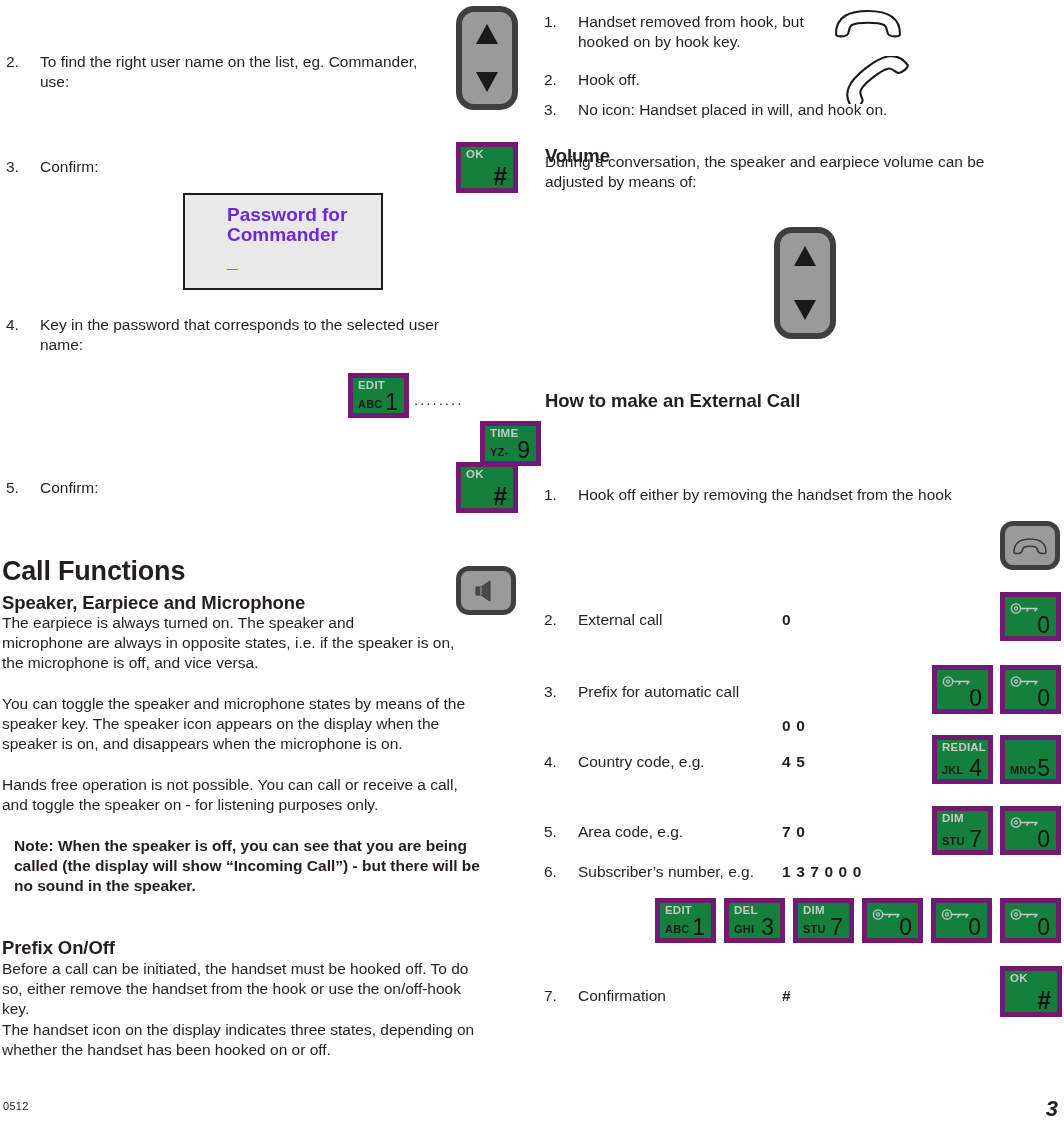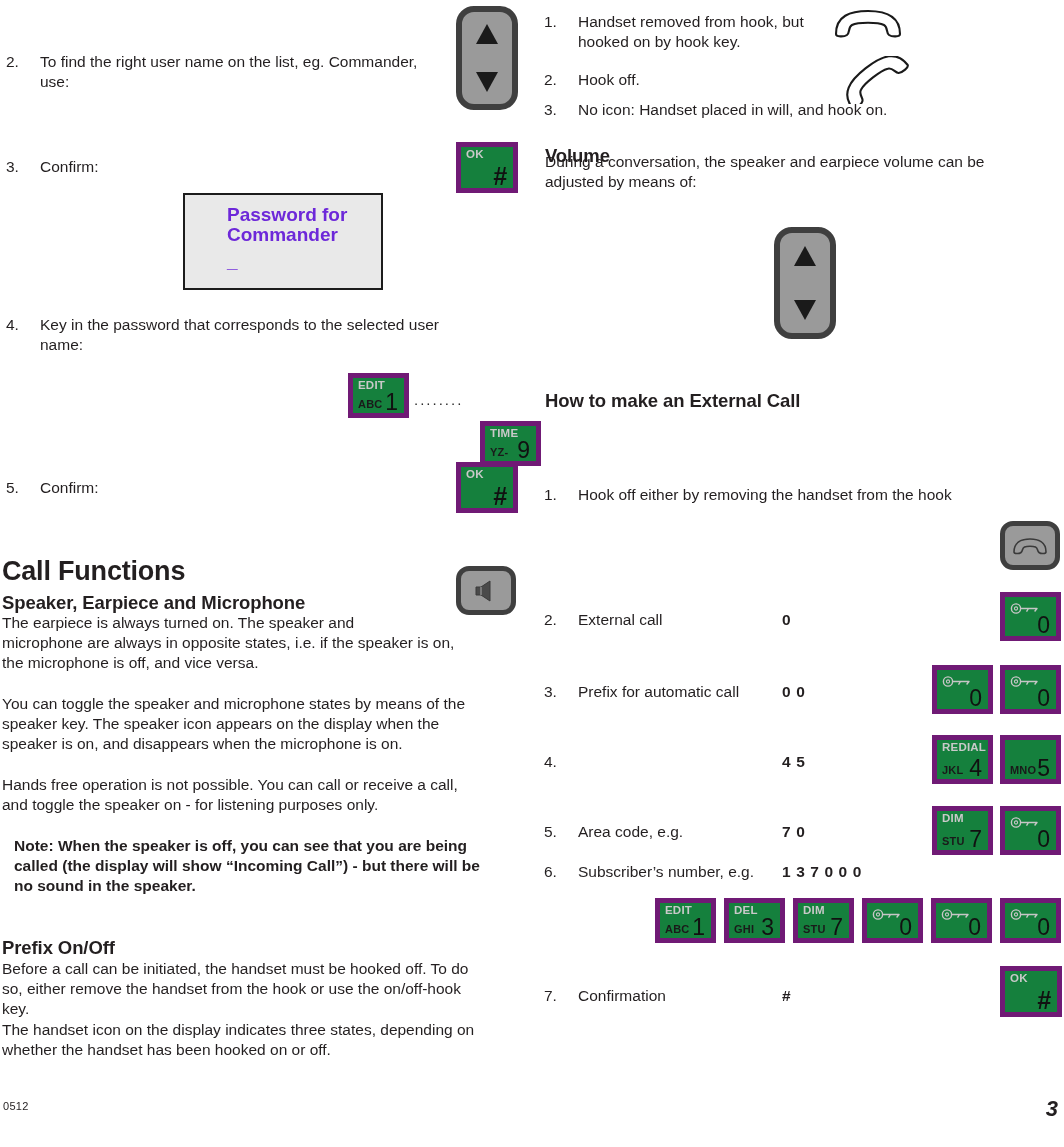--- a/index.html
+++ b/index.html
@@ -372,40 +372,41 @@
       <circle cx="6" cy="7.5" r="1.6" fill="none" stroke="#c6c6c6" stroke-width="1.1"></circle>
       <path d="M10.6 7.5 H27 l-2.4 3 M18.5 7.5 l-2 3.2" fill="none" stroke="#c6c6c6" stroke-width="1.4" stroke-linejoin="round"></path>
     </svg>
     <span class="digit">0</span>
   </div>
 
   <div class="li" style="left:544px; top:682px; width:320px;">
     <span class="num">3.</span>
     <span class="body">Prefix for automatic call</span>
   </div>
-  <div class="val" style="left:782px; top:682px;">0 0</div>
+  <div class="val" style="left:782px; top:716px;">0 0</div>
   <div class="key" style="left:932px; top:665px; width:61px; height:49px;">
     <svg class="keyicon" viewBox="0 0 30 15">
       <circle cx="6" cy="7.5" r="4.6" fill="none" stroke="#c6c6c6" stroke-width="1.4"></circle>
       <circle cx="6" cy="7.5" r="1.6" fill="none" stroke="#c6c6c6" stroke-width="1.1"></circle>
       <path d="M10.6 7.5 H27 l-2.4 3 M18.5 7.5 l-2 3.2" fill="none" stroke="#c6c6c6" stroke-width="1.4" stroke-linejoin="round"></path>
     </svg>
     <span class="digit">0</span>
   </div>
   <div class="key" style="left:1000px; top:665px; width:61px; height:49px;">
     <svg class="keyicon" viewBox="0 0 30 15">
       <circle cx="6" cy="7.5" r="4.6" fill="none" stroke="#c6c6c6" stroke-width="1.4"></circle>
       <circle cx="6" cy="7.5" r="1.6" fill="none" stroke="#c6c6c6" stroke-width="1.1"></circle>
       <path d="M10.6 7.5 H27 l-2.4 3 M18.5 7.5 l-2 3.2" fill="none" stroke="#c6c6c6" stroke-width="1.4" stroke-linejoin="round"></path>
     </svg>
     <span class="digit">0</span>
   </div>
 
   <div class="li" style="left:544px; top:752px; width:320px;">
     <span class="num">4.</span>
+    <span class="body">Country code, e.g.</span>
   </div>
   <div class="val" style="left:782px; top:752px;">4 5</div>
   <div class="key" style="left:932px; top:735px; width:61px; height:49px;">
     <span class="toplabel">REDIAL</span>
     <span class="letters">JKL</span>
     <span class="digit">4</span>
   </div>
   <div class="key" style="left:1000px; top:735px; width:61px; height:49px;">
     <span class="letters">MNO</span>
     <span class="digit">5</span>

